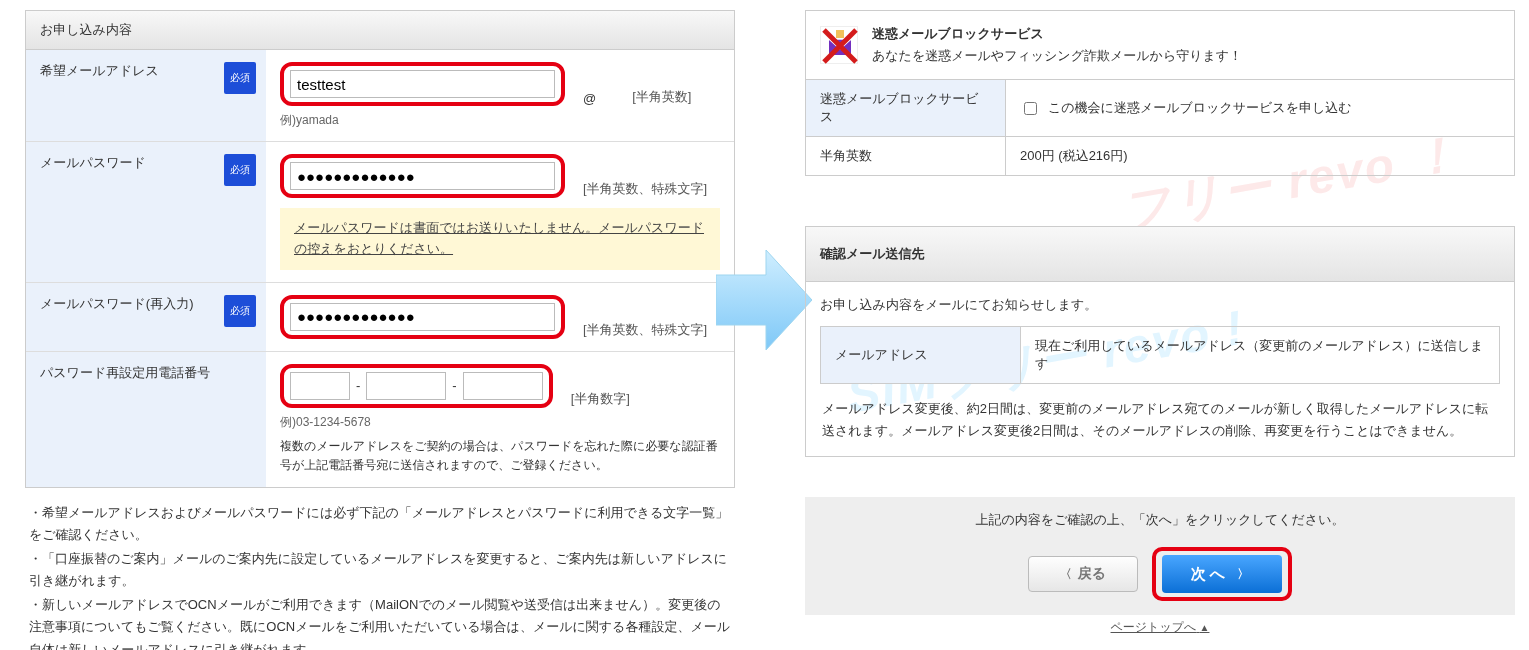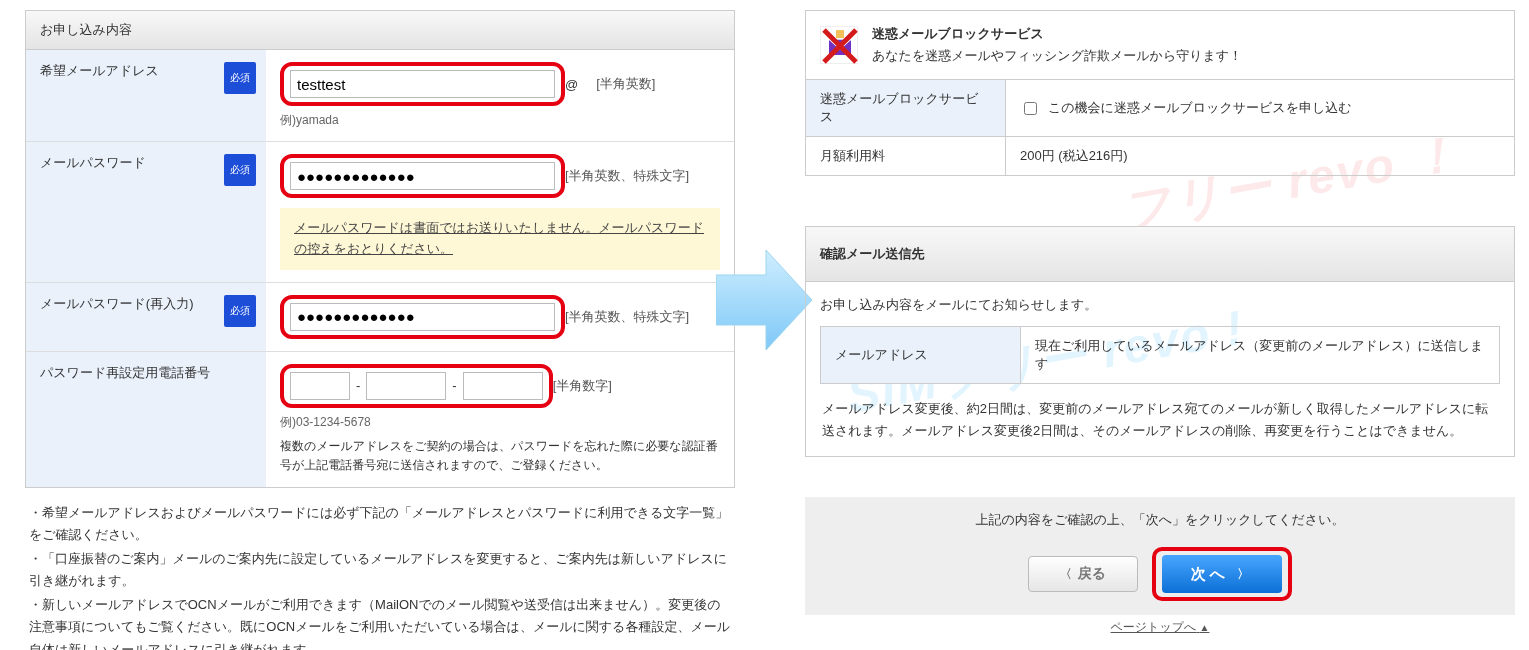--- a/index.html
+++ b/index.html
@@ -51,21 +51,21 @@
   .req-badge {
     position: absolute;
     right: 10px;
     top: 12px;
     background: #1d4ed8;
     color: #fff;
     font-size: 10px;
     padding: 9px 6px;
     border-radius: 2px;
   }
-  .input-row { display: flex; align-items: center; gap: 0; }
+  .input-row { display: flex; align-items: flex-end; gap: 18px; }
   .highlight-frame {
     border: 4px solid #e50012;
     border-radius: 12px;
     padding: 4px 6px;
     display: inline-flex;
     align-items: center;
     gap: 6px;
   }
   input.text {
     height: 28px;
@@ -284,21 +284,21 @@
             <tr>
           <td class="lbl">迷惑メールブロックサービス</td>
           <td>
             <label class="checkbox-row">
               <input type="checkbox" style="">
               <span>この機会に迷惑メールブロックサービスを申し込む</span>
             </label>
           </td>
         </tr>
         <tr>
-          <td class="lbl" style="background:#fff">月額利用料</td>
+          <td class="lbl" style="background:#fff">半角英数</td>
           <td>200円 (税込216円)</td>
         </tr>
       </tbody>
         </table>
     </div>
 
     <div class="divider-space"></div>
 
     <div>
       <div class="section-title2">確認メール送信先</div>

